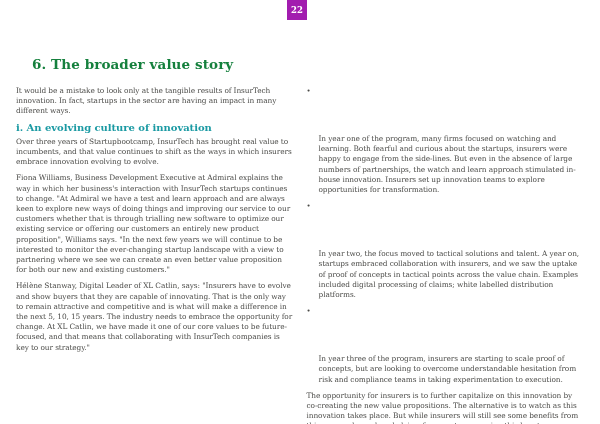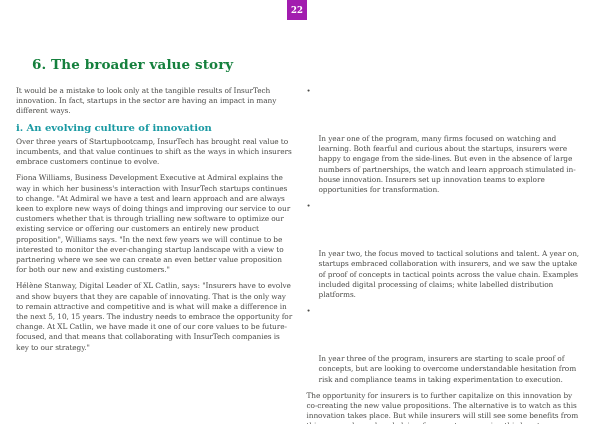--- a/index.html
+++ b/index.html
@@ -92,21 +92,21 @@
 
   <div class="page-num">22</div>
 
   <h1 class="title">6. The broader value story</h1>
 
   <div class="cols">
 
     <div class="col">
       <p>It would be a mistake to look only at the tangible results of InsurTech innovation. In fact, startups in the sector are having an impact in many different ways.</p>
       <h2 class="subhead">i. An evolving culture of innovation</h2>
-      <p>Over three years of Startupbootcamp, InsurTech has brought real value to incumbents, and that value continues to shift as the ways in which insurers embrace customers continue to evolve.</p>
+      <p>Over three years of Startupbootcamp, InsurTech has brought real value to incumbents, and that value continues to shift as the ways in which insurers embrace innovation evolving to evolve.</p>
       <p>Fiona Williams, Business Development Executive at Admiral explains the way in which her business's interaction with InsurTech startups continues to change. "At Admiral we have a test and learn approach and are always keen to explore new ways of doing things and improving our service to our customers whether that is through trialling new software to optimize our existing service or offering our customers an entirely new product proposition", Williams says. "In the next few years we will continue to be interested to monitor the ever-changing startup landscape with a view to partnering where we see we can create an even better value proposition for both our new and existing customers."</p>
       <p>Hélène Stanway, Digital Leader of XL Catlin, says: "Insurers have to evolve and show buyers that they are capable of innovating. That is the only way to remain attractive and competitive and is what will make a difference in the next 5, 10, 15 years. The industry needs to embrace the opportunity for change. At XL Catlin, we have made it one of our core values to be future-focused, and that means that collaborating with InsurTech companies is key to our strategy."</p>
     </div>
 
     <div class="col">
       <ul class="bullets">
         <li>
           <span class="bullet-marker">•</span>
           <span class="bullet-text">In year one of the program, many firms focused on watching and learning. Both fearful and curious about the startups, insurers were happy to engage from the side-lines. But even in the absence of large numbers of partnerships, the watch and learn approach stimulated in-house innovation. Insurers set up innovation teams to explore opportunities for transformation.</span>
         </li>

